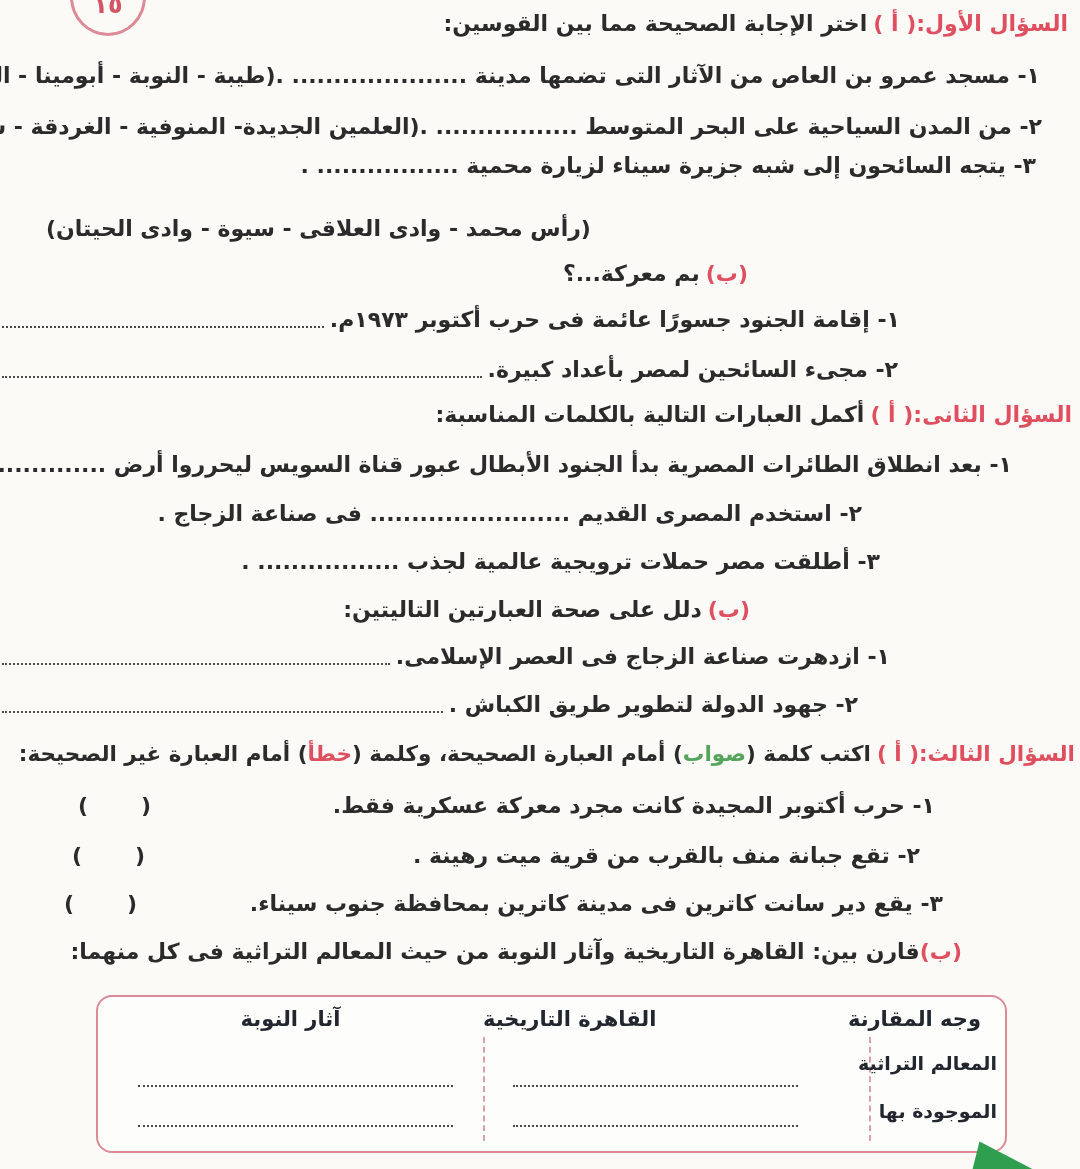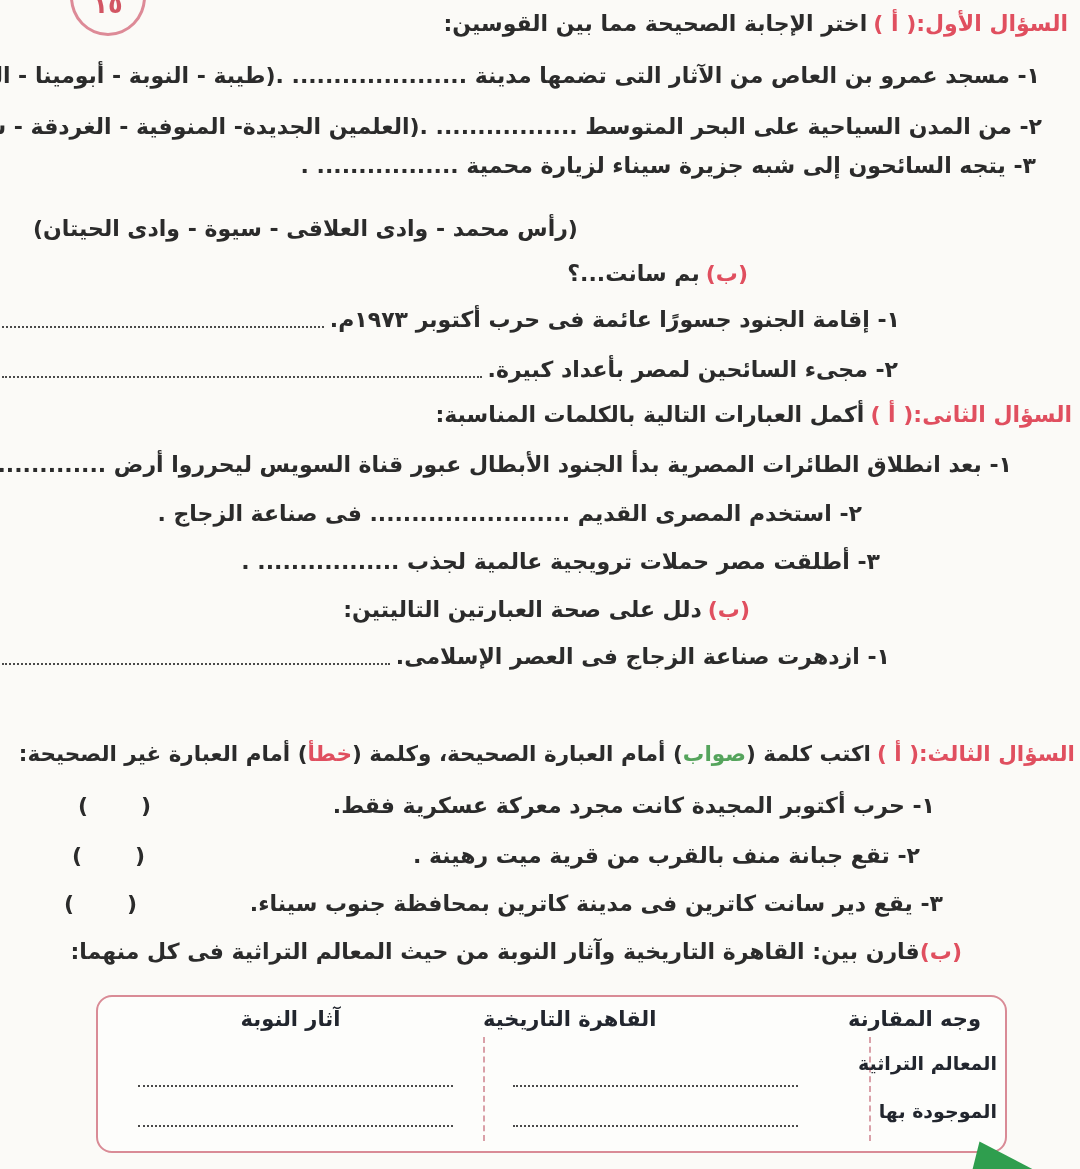--- a/index.html
+++ b/index.html
@@ -35,21 +35,21 @@
   }
   .sec-label{color:#e04f5f;}
   .green-word{color:#55a45c;}
   .red-word{color:#e04f5f;}
   .paren-slot{letter-spacing:1px;}
   
   .r-q1h   {top:10px;  right:12px;}
   .r-q1i1  {top:62px;  right:40px; left:8px;  justify-content:space-between;}
   .r-q1i2  {top:113px; right:38px; left:8px;  justify-content:space-between;}
   .r-q1i3  {top:152px; right:44px;}
-  .r-q1o3  {top:215px; left:33px;}
+  .r-q1o3  {top:215px; left:46px;}
   .r-q1bh  {top:260px; right:332px;}
   .r-q1b1  {top:306px; right:180px; left:0;}
   .r-q1b2  {top:356px; right:182px; left:0;}
   .r-q2h   {top:401px; right:8px;}
   .r-q2i1  {top:451px; right:68px;}
   .r-q2i2  {top:500px; right:218px;}
   .r-q2i3  {top:548px; right:200px;}
   .r-q2bh  {top:596px; right:330px;}
   .r-q2b1  {top:643px; right:190px; left:0;}
   .r-q2b2  {top:691px; right:222px; left:0;}
@@ -139,21 +139,21 @@
   </div>
   <div class="row r-q1i3">
     <span class="txt">٣- يتجه السائحون إلى شبه جزيرة سيناء لزيارة محمية ................. .</span>
   </div>
   <div class="row r-q1o3">
     <span class="txt">(رأس محمد - وادى العلاقى - سيوة - وادى الحيتان)</span>
   </div>
 
   <div class="row r-q1bh">
     <span class="sec-label">(ب)</span>
-    <span class="txt" style="margin-right:6px">بم سانت...؟</span>
+    <span class="txt" style="margin-right:6px">بم معركة...؟</span>
   </div>
   <div class="row r-q1b1">
     <span class="txt">١- إقامة الجنود جسورًا عائمة فى حرب أكتوبر ١٩٧٣م.</span>
     <span class="leader"></span>
   </div>
   <div class="row r-q1b2">
     <span class="txt">٢- مجىء السائحين لمصر بأعداد كبيرة.</span>
     <span class="leader"></span>
   </div>
 
@@ -170,20 +170,24 @@
   <div class="row r-q2i3">
     <span class="txt">٣- أطلقت مصر حملات ترويجية عالمية لجذب ................. .</span>
   </div>
 
   <div class="row r-q2bh">
     <span class="sec-label">(ب)</span>
     <span class="txt" style="margin-right:6px">دلل على صحة العبارتين التاليتين:</span>
   </div>
   <div class="row r-q2b1">
     <span class="txt">١- ازدهرت صناعة الزجاج فى العصر الإسلامى.</span>
+    <span class="leader"></span>
+  </div>
+  <div class="row r-q2b2">
+    <span class="txt">٢- جهود الدولة لتطوير طريق الكباش .</span>
     <span class="leader"></span>
   </div>
 
   <div class="row r-q3h">
     <span class="sec-label">السؤال الثالث:( أ )</span>
     <span class="txt" style="margin-right:6px">اكتب كلمة (</span>
     <span class="txt green-word">صواب</span>
     <span class="txt">) أمام العبارة الصحيحة، وكلمة (</span>
     <span class="txt red-word">خطأ</span>
     <span class="txt">) أمام العبارة غير الصحيحة:</span>

